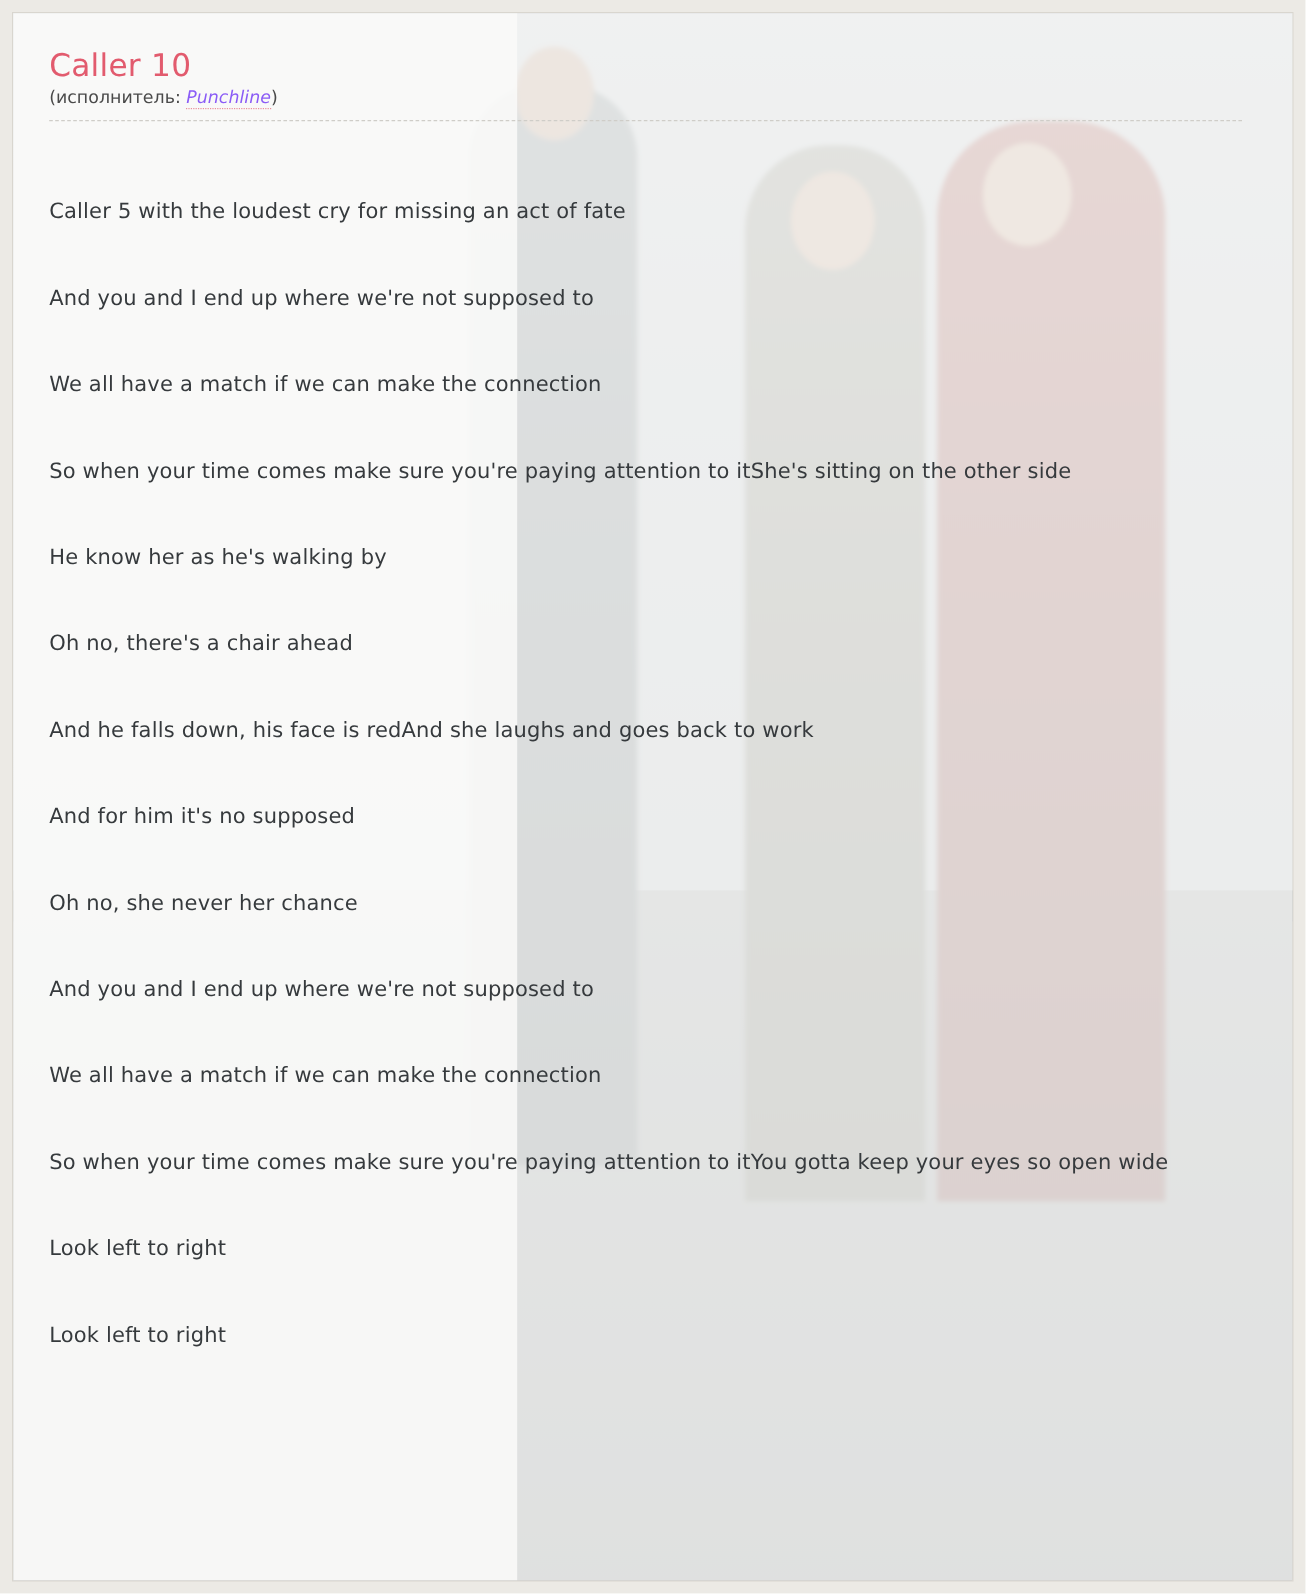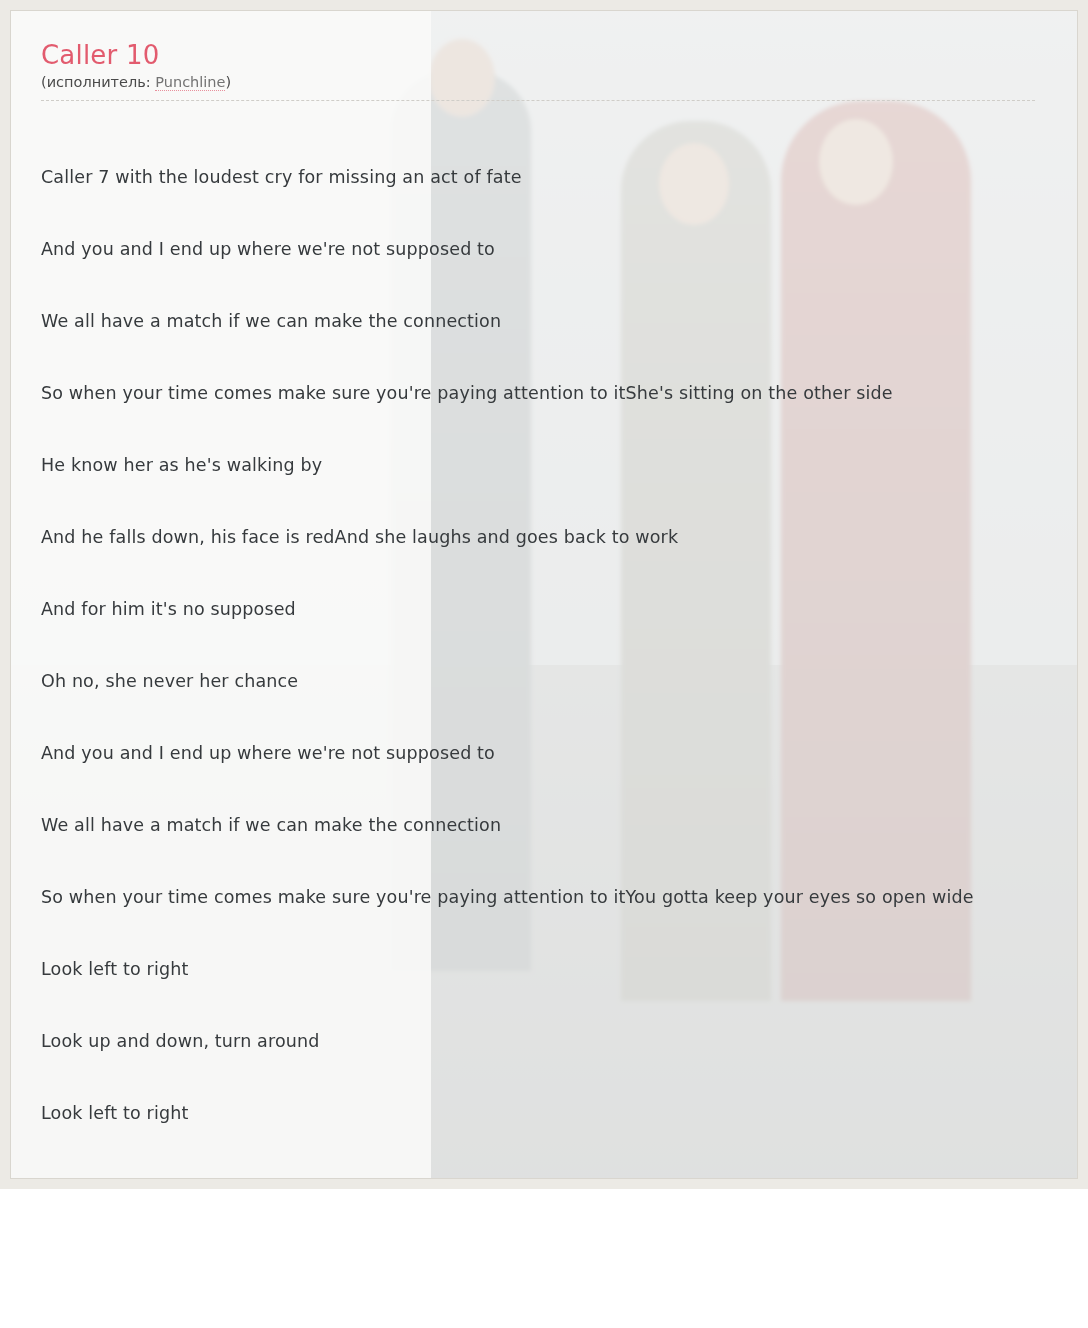--- a/index.html
+++ b/index.html
@@ -10,21 +10,21 @@
     width: 1088px;
     height: 1328px;
     background: #ffffff;
     font-family: "DejaVu Sans", sans-serif;
     overflow: hidden;
   }
 
   .page {
     position: relative;
     width: 1088px;
-    height: 1189px;
+    height: 1328px;
     box-sizing: border-box;
     padding: 10px;
     background: #eceae5;
   }
 
   
   .frame {
     position: relative;
     width: 100%;
     height: 100%;
@@ -123,23 +123,24 @@
   }
 
   .artist-line {
     font-size: 14.5px;
     color: #4a4a4a;
     padding-bottom: 10px;
     border-bottom: 1px dashed #cfcdc8;
     margin-right: 8px;
   }
   .artist-link {
-    color: #737373;
+    color: #8b5cf6;
     text-decoration: none;
     border-bottom: 1px dotted #e8909c;
+    font-style: italic;
   }
 
   .lyrics {
     margin-top: 16px;
     color: #363a3d;
     font-size: 17.5px;
     line-height: 24px;
     white-space: pre-wrap;
     letter-spacing: 0.15px;
   }
@@ -169,33 +170,33 @@
 
     <div class="content">
       <h1 class="song-title">Caller 10</h1>
 
       <div class="artist-line">
         <span>(исполнитель:</span>
         <a class="artist-link" href="#">Punchline</a><span>)</span>
       </div>
 
       <div class="lyrics">
-        <span class="line">Caller 7 with the loudest cry for missing an act of fate</span>
+        <span class="line">Caller 5 with the loudest cry for missing an act of fate</span>
         <span class="line">And you and I end up where we're not supposed to</span>
         <span class="line">We all have a match if we can make the connection</span>
         <span class="line">So when your time comes make sure you're paying attention to itShe's sitting on the other side</span>
         <span class="line">He know her as he's walking by</span>
+        <span class="line">Oh no, there's a chair ahead</span>
         <span class="line">And he falls down, his face is redAnd she laughs and goes back to work</span>
         <span class="line">And for him it's no supposed</span>
         <span class="line">Oh no, she never her chance</span>
         <span class="line">And you and I end up where we're not supposed to</span>
         <span class="line">We all have a match if we can make the connection</span>
         <span class="line">So when your time comes make sure you're paying attention to itYou gotta keep your eyes so open wide</span>
         <span class="line">Look left to right</span>
-        <span class="line">Look up and down, turn around</span>
         <span class="line">Look left to right</span>
         
         
         
         
         
         
         
         
         

